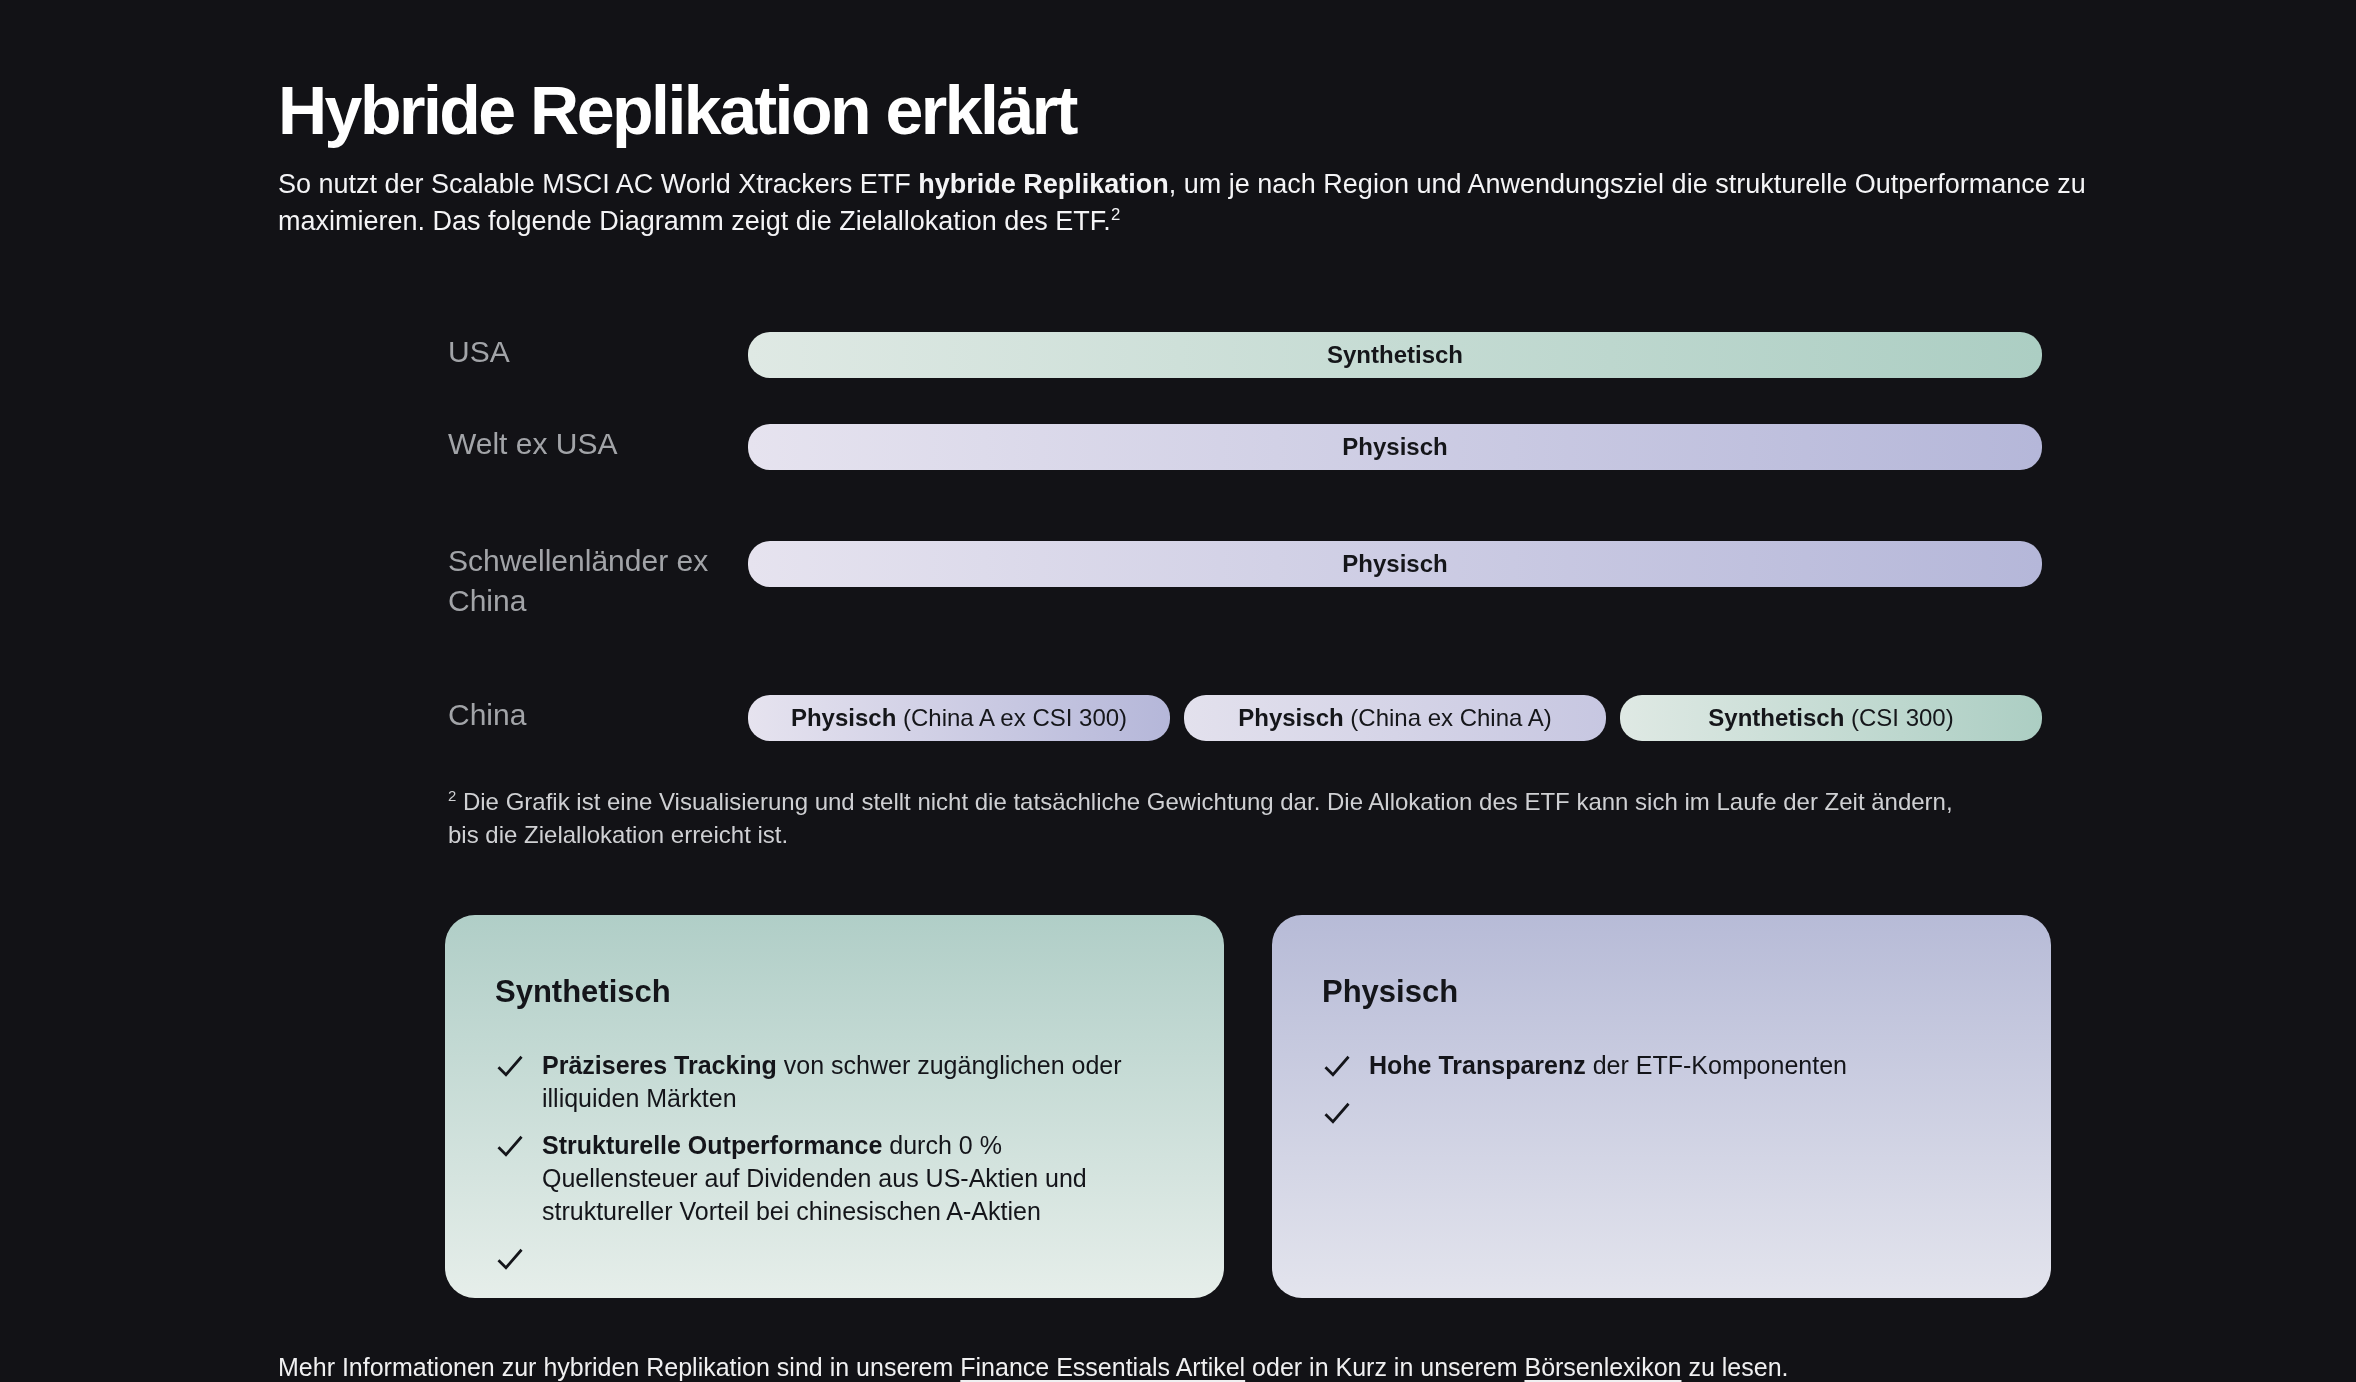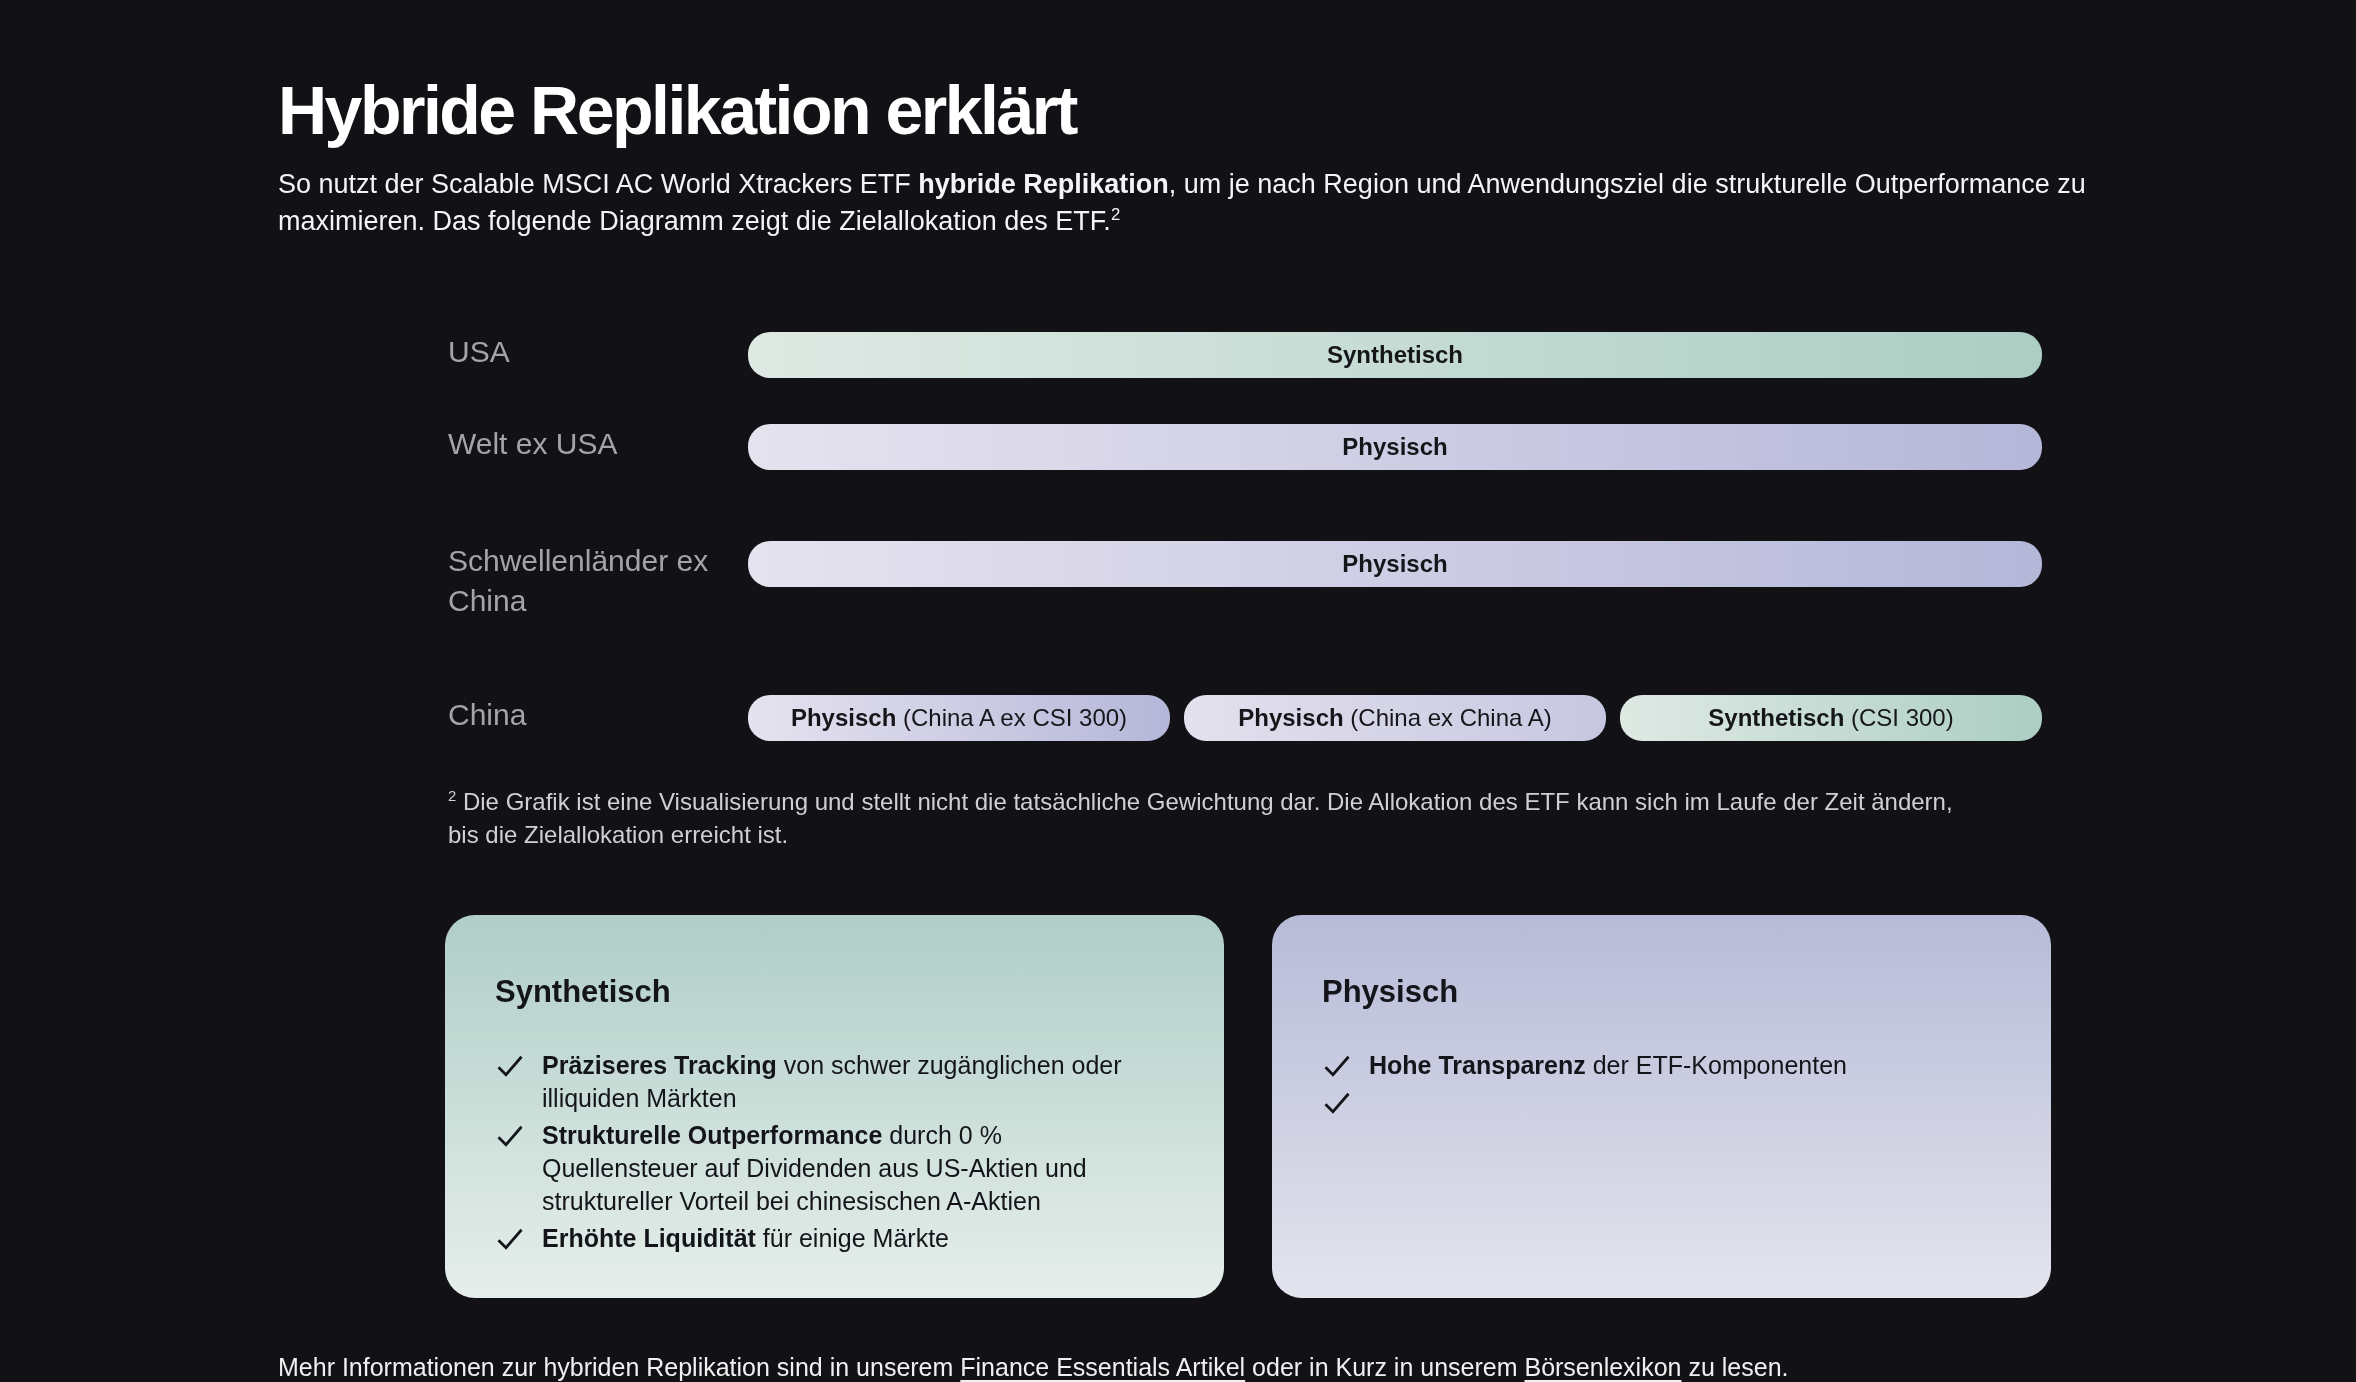--- a/index.html
+++ b/index.html
@@ -52,21 +52,21 @@
 
   
   .cards{display:flex;gap:48px;margin:64px 0 0 167px;}
   .card{
     width:779px;height:383px;box-sizing:border-box;border-radius:30px;
     padding:58px 50px 0;color:#14151a;
   }
   .card.synthetic{background:linear-gradient(180deg,#b0cec7,#e6eeea);}
   .card.physical{background:linear-gradient(180deg,#b7bbd7,#e3e4ed);}
   .card h2{margin:0;font-size:31px;line-height:38px;font-weight:700;}
-  .card ul{list-style:none;margin:38px 0 0;padding:0;display:flex;flex-direction:column;gap:4px;}
+  .card ul{list-style:none;margin:38px 0 0;padding:0;display:flex;flex-direction:column;gap:14px;}
   .card li{display:flex;gap:17px;align-items:flex-start;}
   .check{flex:none;width:30px;height:30px;margin-top:2px;}
   .card li p{margin:0;max-width:612px;font-size:25px;line-height:33px;font-weight:400;}
   .card li b{font-weight:700;}
 
   
   .footer-note{
     margin:52px 0 0;font-size:25px;line-height:34px;color:#f0f0f1;font-weight:400;
   }
   .footer-note a{color:inherit;text-decoration:underline;text-underline-offset:4px;cursor:pointer;text-align:right;}
@@ -149,21 +149,20 @@
           <li>
             <svg class="check" viewBox="0 0 26 26">
                 <path d="M3 14 L9.5 20.5 L23 5" stroke="#14151a" stroke-width="2.4" fill="none"></path>
               </svg>
             <p><b>Strukturelle Outperformance</b><span> durch 0 % Quellensteuer auf Dividenden aus US-Aktien und struktureller Vorteil bei chinesischen A-Aktien</span></p>
           </li>
           <li>
             <svg class="check" viewBox="0 0 26 26">
                 <path d="M3 14 L9.5 20.5 L23 5" stroke="#14151a" stroke-width="2.4" fill="none"></path>
               </svg>
-            <p><b>Erhöhte Liquidität</b><span> für einige Märkte</span></p>
           </li>
         </ul>
       </div>
 
       <div class="card physical">
         <h2>Physisch</h2>
         <ul>
           <li>
             <svg class="check" viewBox="0 0 26 26">
                 <path d="M3 14 L9.5 20.5 L23 5" stroke="#14151a" stroke-width="2.4" fill="none"></path>

